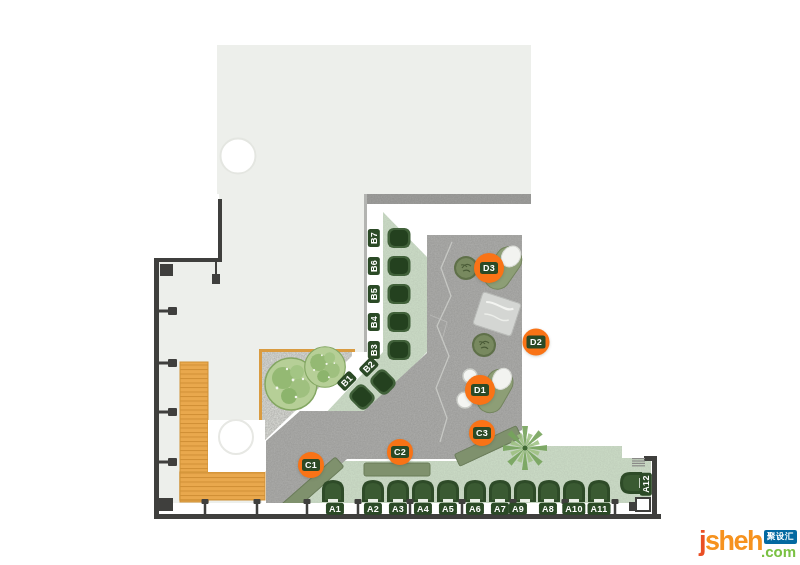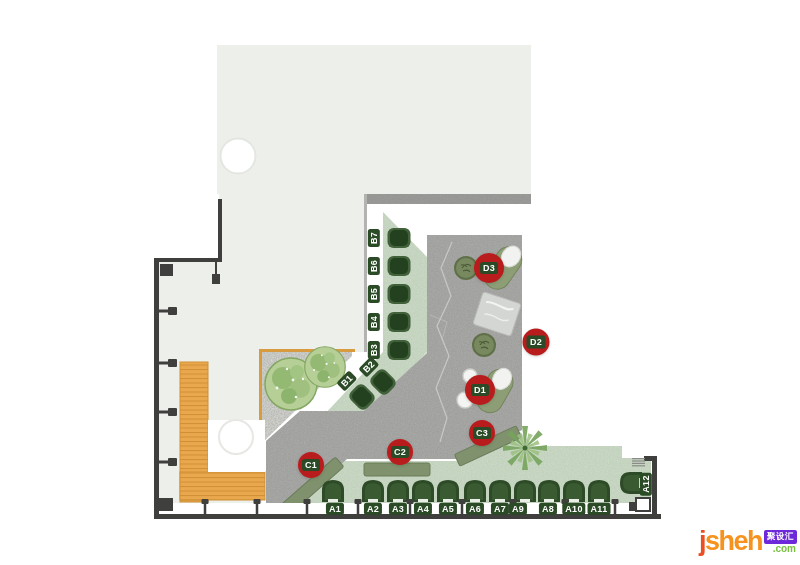--- a/index.html
+++ b/index.html
@@ -4,31 +4,31 @@
 <style>
   html,body{margin:0;padding:0;background:#fff;}
   #stage{position:relative;width:800px;height:565px;background:#fff;overflow:hidden;
          font-family:"Liberation Sans",sans-serif;}
   #plan-svg{position:absolute;left:0;top:0;}
   .tag{position:absolute;background:#2b4a26;color:#fff;font-weight:bold;font-size:9px;
        line-height:1.15;padding:1px 3px;border-radius:2.5px;white-space:nowrap;
        transform:translate(-50%,-50%);letter-spacing:.3px;}
   .tag.r90{transform:translate(-50%,-50%) rotate(-90deg);}
   .tag.r45{transform:translate(-50%,-50%) rotate(-45deg);}
-  .circle{position:absolute;background:#b91c1c;border-radius:50%;
+  .circle{position:absolute;background:#f97316;border-radius:50%;
           transform:translate(-50%,-50%);display:flex;align-items:center;justify-content:center;
           box-shadow:0 1px 3px rgba(60,70,55,.25);}
   .circle .tag{position:static;transform:none;}
   .wm{position:absolute;left:697px;top:526px;width:100px;height:36px;}
   .wm-brand{position:absolute;left:2px;top:0;font-size:27px;font-weight:bold;
             color:#f6921e;letter-spacing:-1.5px;}
   .wm-brand .jdot{color:#ea4f24;}
-  .wm-badge{position:absolute;right:0;top:4px;background:#6d28d9;color:#fff;
+  .wm-badge{position:absolute;right:0;top:4px;background:#0369a1;color:#fff;
             font-size:8.5px;font-weight:bold;padding:1px 3px;border-radius:2px;letter-spacing:.5px;text-align:center;}
-  .wm-tld{position:absolute;right:1px;top:17px;color:#7ac143;font-size:10px;font-weight:bold;}
+  .wm-tld{position:absolute;right:1px;top:17px;color:#7ac143;font-size:15px;font-weight:bold;}
 </style>
 </head>
 <body>
 
 <div id="stage">
 <svg id="plan-svg" width="800" height="565" viewBox="0 0 800 565">
   <defs>
     <filter id="grain">
       <feTurbulence type="fractalNoise" baseFrequency="0.7" numOctaves="2" seed="7" result="t"></feTurbulence>
       <feColorMatrix in="t" type="matrix" values="0 0 0 0 0.22  0 0 0 0 0.22  0 0 0 0 0.21  0 0 0 0.9 0" result="c"></feColorMatrix>

